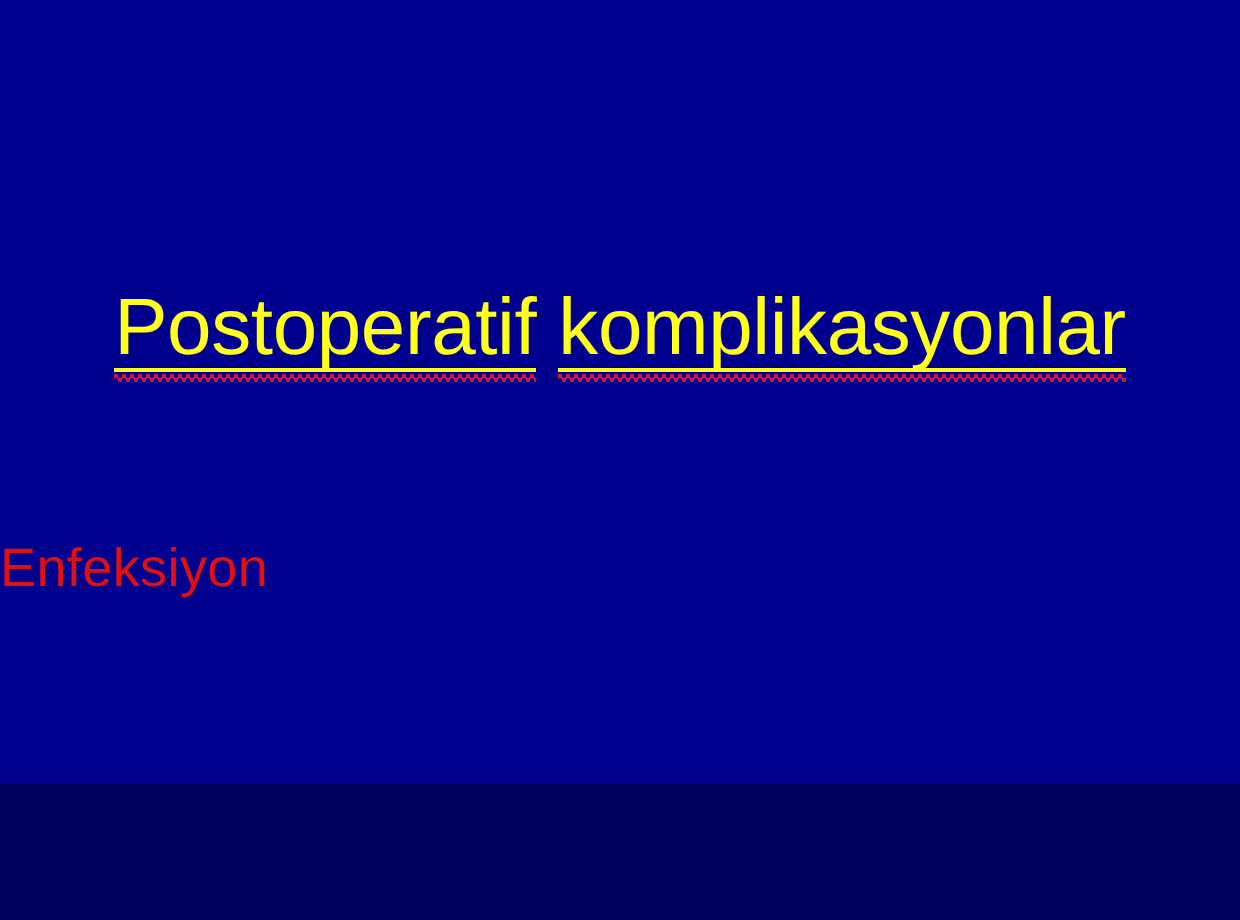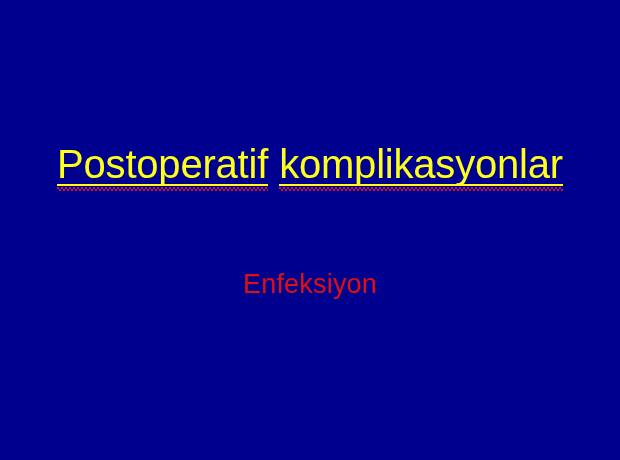--- a/index.html
+++ b/index.html
@@ -5,21 +5,21 @@
 <style>
   html, body {
     margin: 0;
     padding: 0;
     background: #000060;
   }
 
   .slide {
     position: relative;
     width: 620px;
-    height: 460px;
+    height: 392px;
     overflow: hidden;
     background: #00008f;
     font-family: "Liberation Sans", sans-serif;
     -webkit-font-smoothing: antialiased;
   }
 
   
   .title-block {
     position: absolute;
     left: 0;
@@ -77,21 +77,21 @@
     display: inline-block;
     width: 11px;
   }
 
   
   .subtitle-block {
     position: absolute;
     left: 0;
     top: 271px;
     width: 620px;
-    text-align: center;
+    text-align: left;
     line-height: 1;
     white-space: nowrap;
   }
 
   .subtitle-text {
     display: inline-block;
     font-size: 27px;
     font-weight: 400;
     color: #e10f0f;
     letter-spacing: 0.2px;

